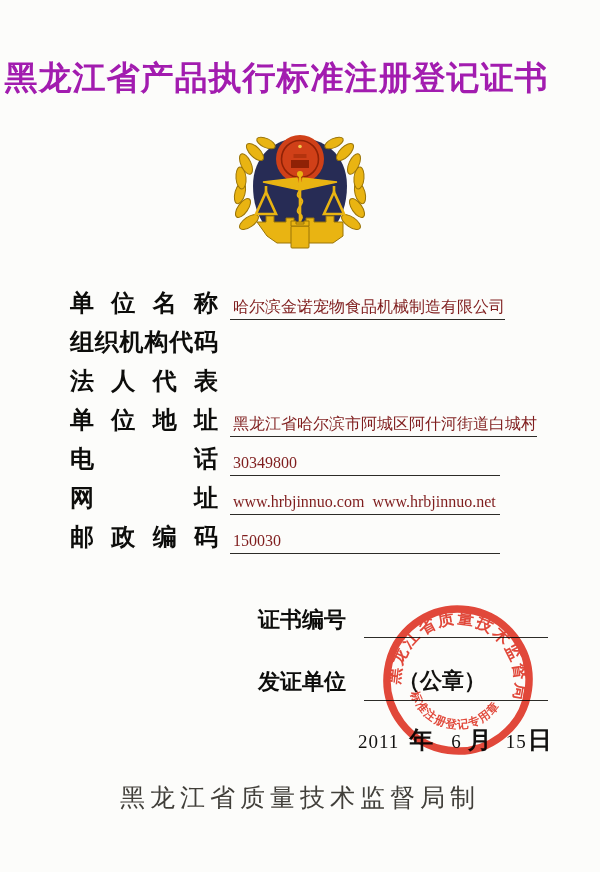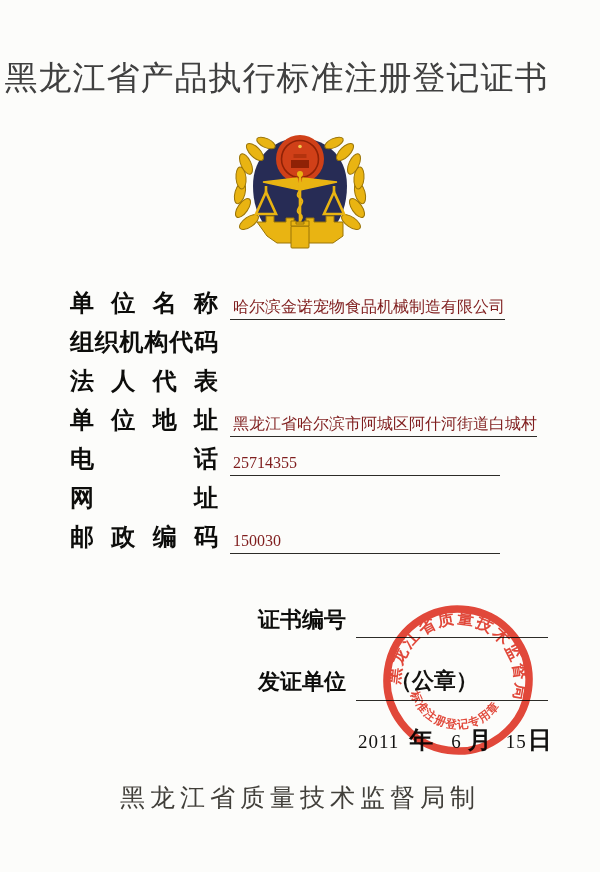--- a/index.html
+++ b/index.html
@@ -6,21 +6,21 @@
   body{
     width:600px;height:872px;position:relative;overflow:hidden;
     background:#fcfcfa;
     font-family:"Liberation Serif", serif;
     color:#151412;
   }
   .title{
     position:absolute;top:56px;left:0;width:553px;
     text-align:center;
     font-family:"Liberation Sans", sans-serif;
-    font-weight:400;font-size:33px;letter-spacing:1px;color:#404040;
+    font-weight:700;font-size:33px;letter-spacing:1px;color:#a21caf;
     white-space:nowrap;
   }
   .emblem{position:absolute;left:223px;top:130px;width:154px;height:128px;}
   
   .form{position:absolute;left:70px;top:281px;width:430px;}
   .row{display:flex;align-items:flex-end;height:39px;}
   .row .label{
     width:148px;min-width:148px;margin-right:12px;
     font-family:"Liberation Sans", sans-serif;
     font-weight:bold;font-size:24px;line-height:1.05;color:#0d0d0b;
@@ -33,21 +33,21 @@
     font-size:16px;line-height:1;color:#7f1d1d;
     padding:0 0 4px 3px;white-space:pre;overflow:visible;
   }
   
   .issue{position:absolute;left:258px;top:602px;width:290px;}
   .issue-row{display:flex;align-items:flex-end;height:36px;}
   .issue-row + .issue-row{margin-top:27px;align-items:center;}
   .issue-label{
     font-family:"Liberation Sans", sans-serif;
     font-weight:bold;font-size:22px;color:#0d0d0b;
-    margin-right:10px;white-space:nowrap;padding-bottom:3px;
+    margin-right:18px;white-space:nowrap;padding-bottom:3px;
   }
   .issue-line{
     flex:1;border-bottom:1.8px solid #2c2b27;
     font-family:Liberation Sans, sans-serif;
     font-weight:bold;font-size:22px;color:#131210;
     padding:0 0 4px 34px;white-space:nowrap;min-height:28px;
   }
   .date-row{
     position:absolute;left:358px;top:724px;width:236px;
     font-size:24px;font-weight:bold;color:#121110;white-space:nowrap;
@@ -157,27 +157,28 @@
         <span>地</span>
         <span>址</span>
       </span>
     <span class="value">黑龙江省哈尔滨市阿城区阿什河街道白城村</span>
   </div>
   <div class="row">
     <span class="label" data-justify="">
         <span>电</span>
         <span>话</span>
       </span>
-    <span class="value">25714355</span>
+    <span class="value">30349800</span>
   </div>
   <div class="row">
     <span class="label" data-justify="">
         <span>网</span>
         <span>址</span>
       </span>
+    <span class="value">www.hrbjinnuo.com  www.hrbjinnuo.net</span>
   </div>
   <div class="row">
     <span class="label" data-justify="">
         <span>邮</span>
         <span>政</span>
         <span>编</span>
         <span>码</span>
       </span>
     <span class="value">150030</span>
   </div>

